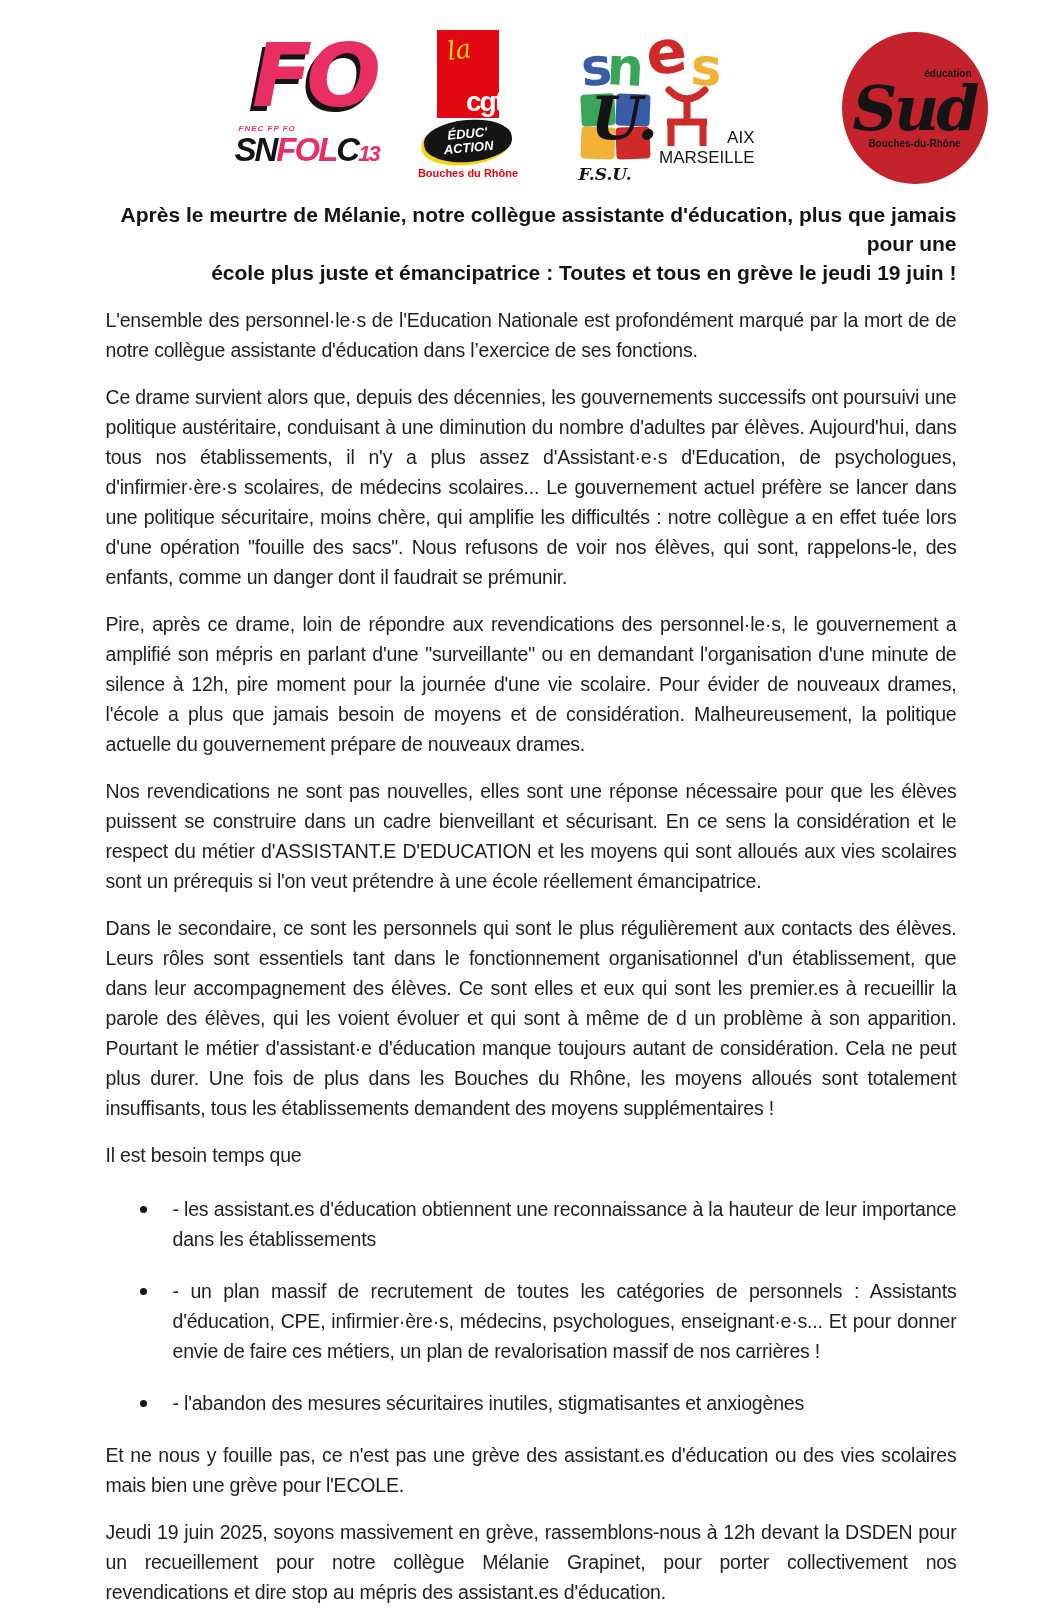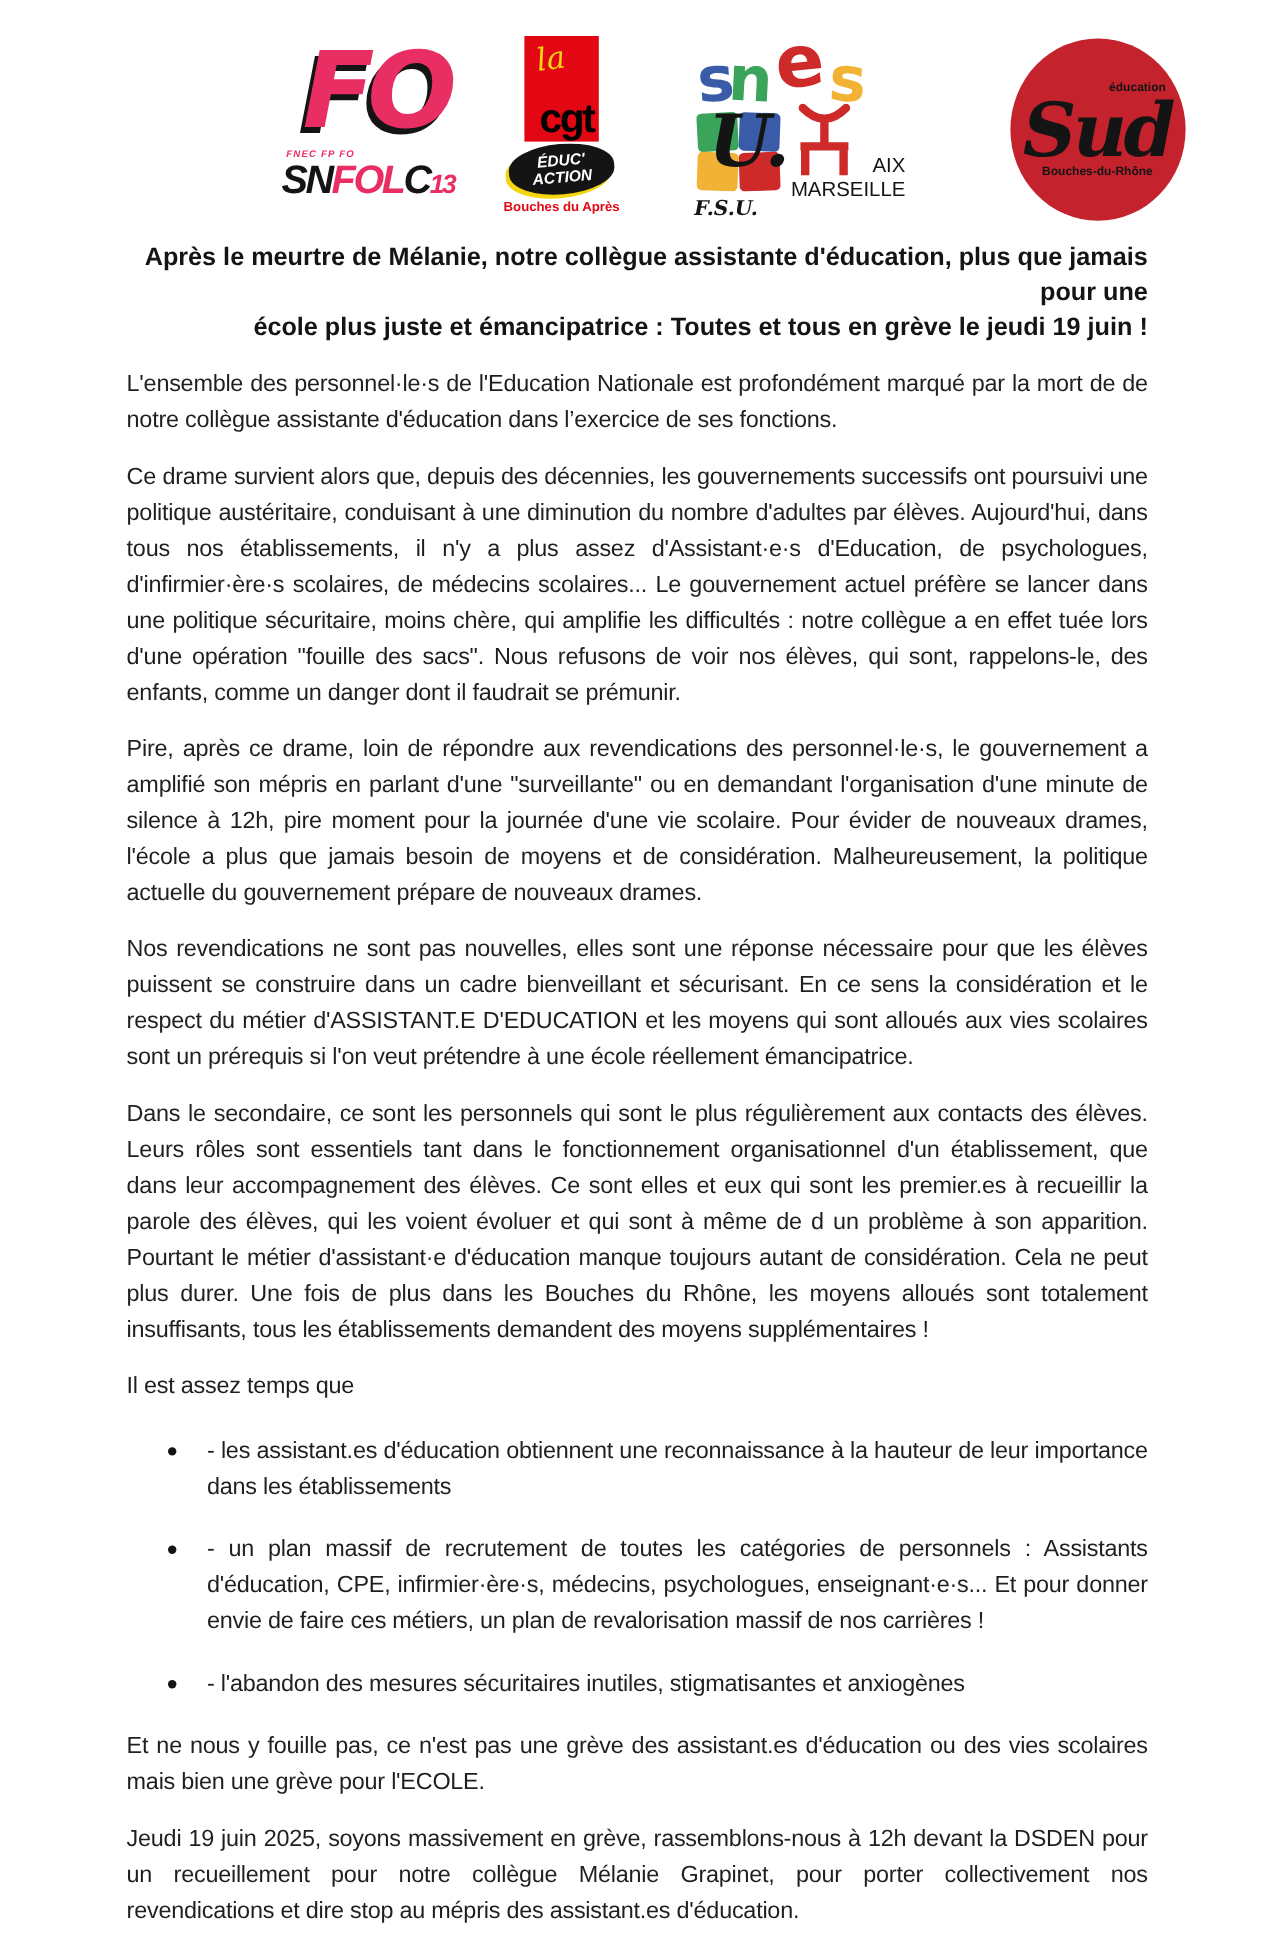--- a/index.html
+++ b/index.html
@@ -32,22 +32,22 @@
   .fo-snfolc .blk { color:#141414; }
   .fo-snfolc .pnk { color:#e82e62; }
   .fo-snfolc .num { color:#e82e62; font-size:22px; }
 
   
   .cgt-logo { position:absolute; left:338px; top:18px; width:115px; text-align:center; }
   .cgt-box { position:relative; width:62px; height:88px; margin:0 auto; background:#e30613; }
   .cgt-la { position:absolute; top:4px; left:10px; width:100%; text-align:left;
     font-family:"DejaVu Serif", serif; font-style:italic;
     color:#f5d410; font-size:26px; line-height:1; transform:rotate(-8deg); }
-  .cgt-txt { position:absolute; bottom:2px; left:4px; width:100%;
-    color:#000000; font-size:34px; font-weight:800; letter-spacing:-2px; line-height:1; }
+  .cgt-txt { position:absolute; bottom:2px; left:16px; width:100%;
+    color:#ffffff; font-size:28px; font-weight:800; letter-spacing:-2px; line-height:1; }
   .educ-oval { position:relative; width:88px; height:42px; margin:2px auto 0;
     background:#141414; border-radius:50% / 46%;
     box-shadow:-3px 3px 0 #f5d410;
     transform:rotate(-5deg);
     display:flex; flex-direction:column; justify-content:center;
     color:#fff; font-weight:800; font-style:italic; font-size:13px; line-height:1.1; }
   .cgt-region { margin-top:5px; color:#e30613; font-weight:bold; font-size:11px; }
 
   
   .snes-logo { position:absolute; left:500px; top:14px; width:200px; height:160px; }
@@ -119,21 +119,21 @@
 
     <div class="cgt-logo">
       <div class="cgt-box">
         <div class="cgt-la">la</div>
         <div class="cgt-txt">cgt</div>
       </div>
       <div class="educ-oval">
         <div>ÉDUC'</div>
         <div>ACTION</div>
       </div>
-      <div class="cgt-region">Bouches du Après</div>
+      <div class="cgt-region">Bouches du Rhône</div>
     </div>
 
     <div class="snes-logo">
       <div class="snes-word"><span class="sn-s1">s</span><span class="sn-n">n</span><span class="sn-e">e</span><span class="sn-s2">s</span>
       </div>
       <svg class="snes-fig" width="56" height="64" viewBox="0 0 56 64">
         <path d="M10 4 q18 18 36 0" stroke="#cf2a2a" stroke-width="7" fill="none" stroke-linecap="round"></path>
         <line x1="28" y1="12" x2="28" y2="34" stroke="#cf2a2a" stroke-width="7"></line>
         <line x1="8" y1="36" x2="48" y2="36" stroke="#cf2a2a" stroke-width="7"></line>
         <line x1="12" y1="36" x2="12" y2="60" stroke="#cf2a2a" stroke-width="7"></line>
@@ -165,21 +165,21 @@
     <span>école plus juste et émancipatrice : Toutes et tous en grève le jeudi 19 juin !</span>
   </h1>
 
   <div class="content">
     <p>L'ensemble des personnel·le·s de l'Education Nationale est profondément marqué par la mort de de notre collègue assistante d'éducation dans l’exercice de ses fonctions.</p>
     <p>Ce drame survient alors que, depuis des décennies, les gouvernements successifs ont poursuivi une politique austéritaire, conduisant à une diminution du nombre d'adultes par élèves. Aujourd'hui, dans tous nos établissements, il n'y a plus assez d'Assistant·e·s d'Education, de psychologues, d'infirmier·ère·s scolaires, de médecins scolaires... Le gouvernement actuel préfère se lancer dans une politique sécuritaire, moins chère, qui amplifie les difficultés : notre collègue a en effet tuée lors d'une opération "fouille des sacs". Nous refusons de voir nos élèves, qui sont, rappelons-le, des enfants, comme un danger dont il faudrait se prémunir.</p>
     <p>Pire, après ce drame, loin de répondre aux revendications des personnel·le·s, le gouvernement a amplifié son mépris en parlant d'une "surveillante" ou en demandant l'organisation d'une minute de silence à 12h, pire moment pour la journée d'une vie scolaire. Pour évider de nouveaux drames, l'école a plus que jamais besoin de moyens et de considération. Malheureusement, la politique actuelle du gouvernement prépare de nouveaux drames.</p>
     <p>Nos revendications ne sont pas nouvelles, elles sont une réponse nécessaire pour que les élèves puissent se construire dans un cadre bienveillant et sécurisant. En ce sens la considération et le respect du métier d'ASSISTANT.E D'EDUCATION et les moyens qui sont alloués aux vies scolaires sont un prérequis si l'on veut prétendre à une école réellement émancipatrice.</p>
     <p>Dans le secondaire, ce sont les personnels qui sont le plus régulièrement aux contacts des élèves. Leurs rôles sont essentiels tant dans le fonctionnement organisationnel d'un établissement, que dans leur accompagnement des élèves. Ce sont elles et eux qui sont les premier.es à recueillir la parole des élèves, qui les voient évoluer et qui sont à même de d un problème à son apparition. Pourtant le métier d'assistant·e d'éducation manque toujours autant de considération. Cela ne peut plus durer. Une fois de plus dans les Bouches du Rhône, les moyens alloués sont totalement insuffisants, tous les établissements demandent des moyens supplémentaires !</p>
 
-    <p class="list-intro">Il est assez temps que</p>
+    <p class="list-intro">Il est besoin temps que</p>
 
     <div class="bullets">
       <div class="bullet-item">
         <span class="bullet-dot"></span>
         <span class="bullet-text">- les assistant.es d'éducation obtiennent une reconnaissance à la hauteur de leur importance dans les établissements</span>
       </div>
       <div class="bullet-item">
         <span class="bullet-dot"></span>
         <span class="bullet-text">- un plan massif de recrutement de toutes les catégories de personnels : Assistants d'éducation, CPE, infirmier·ère·s, médecins, psychologues, enseignant·e·s... Et pour donner envie de faire ces métiers, un plan de revalorisation massif de nos carrières !</span>
       </div>

